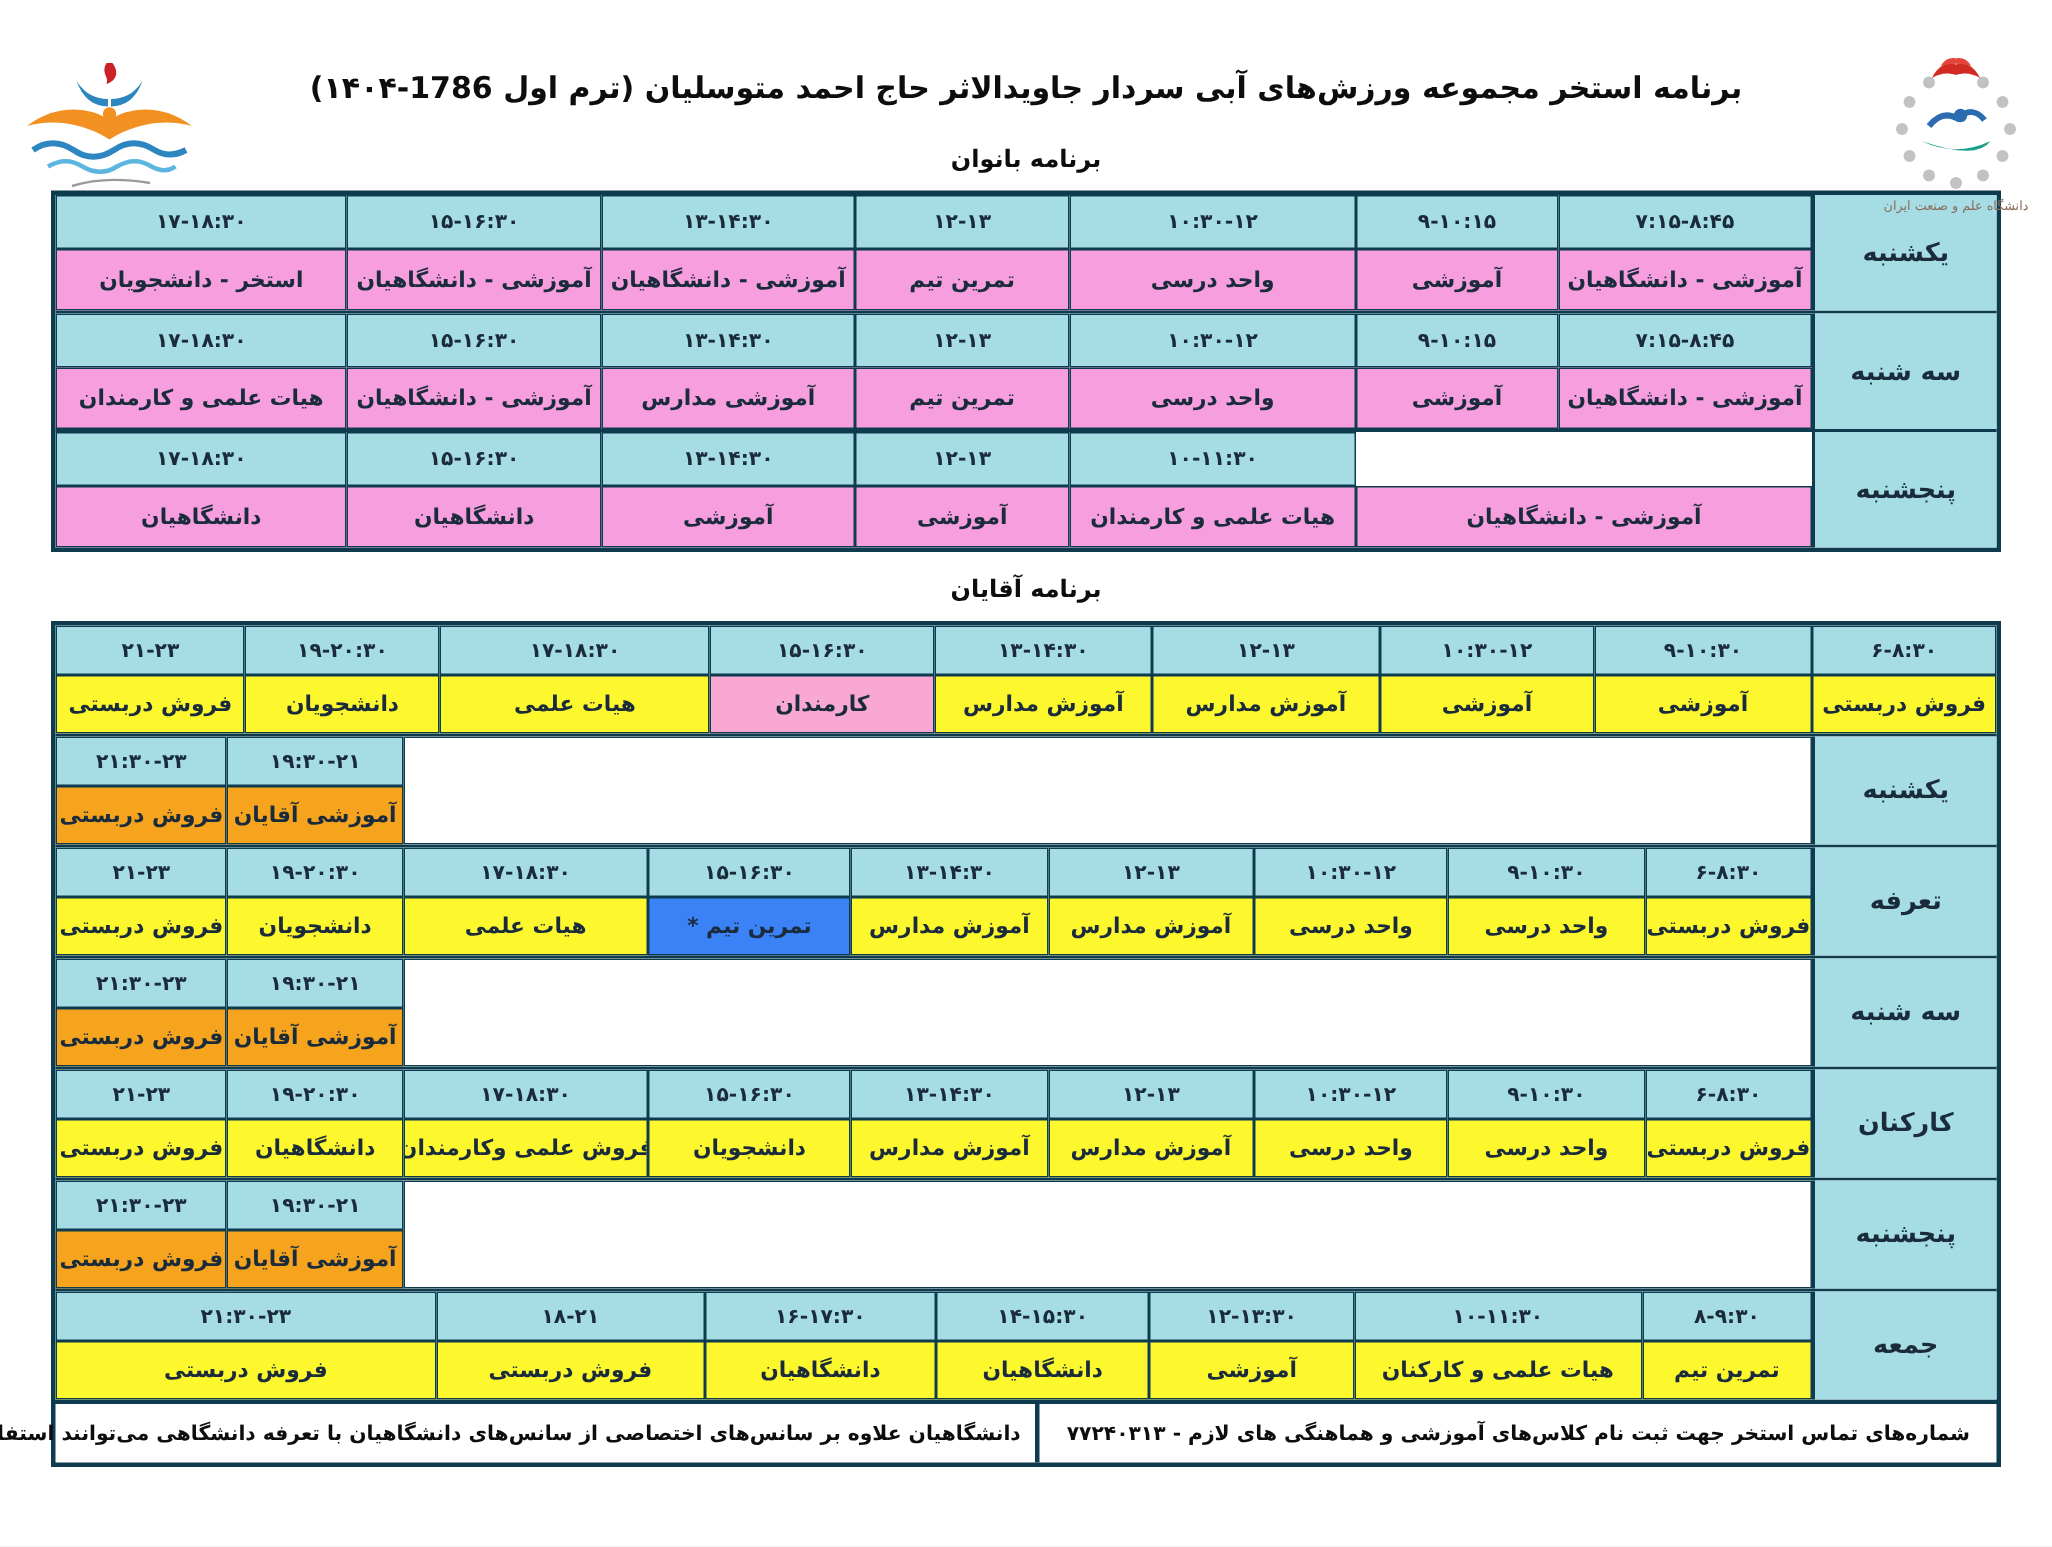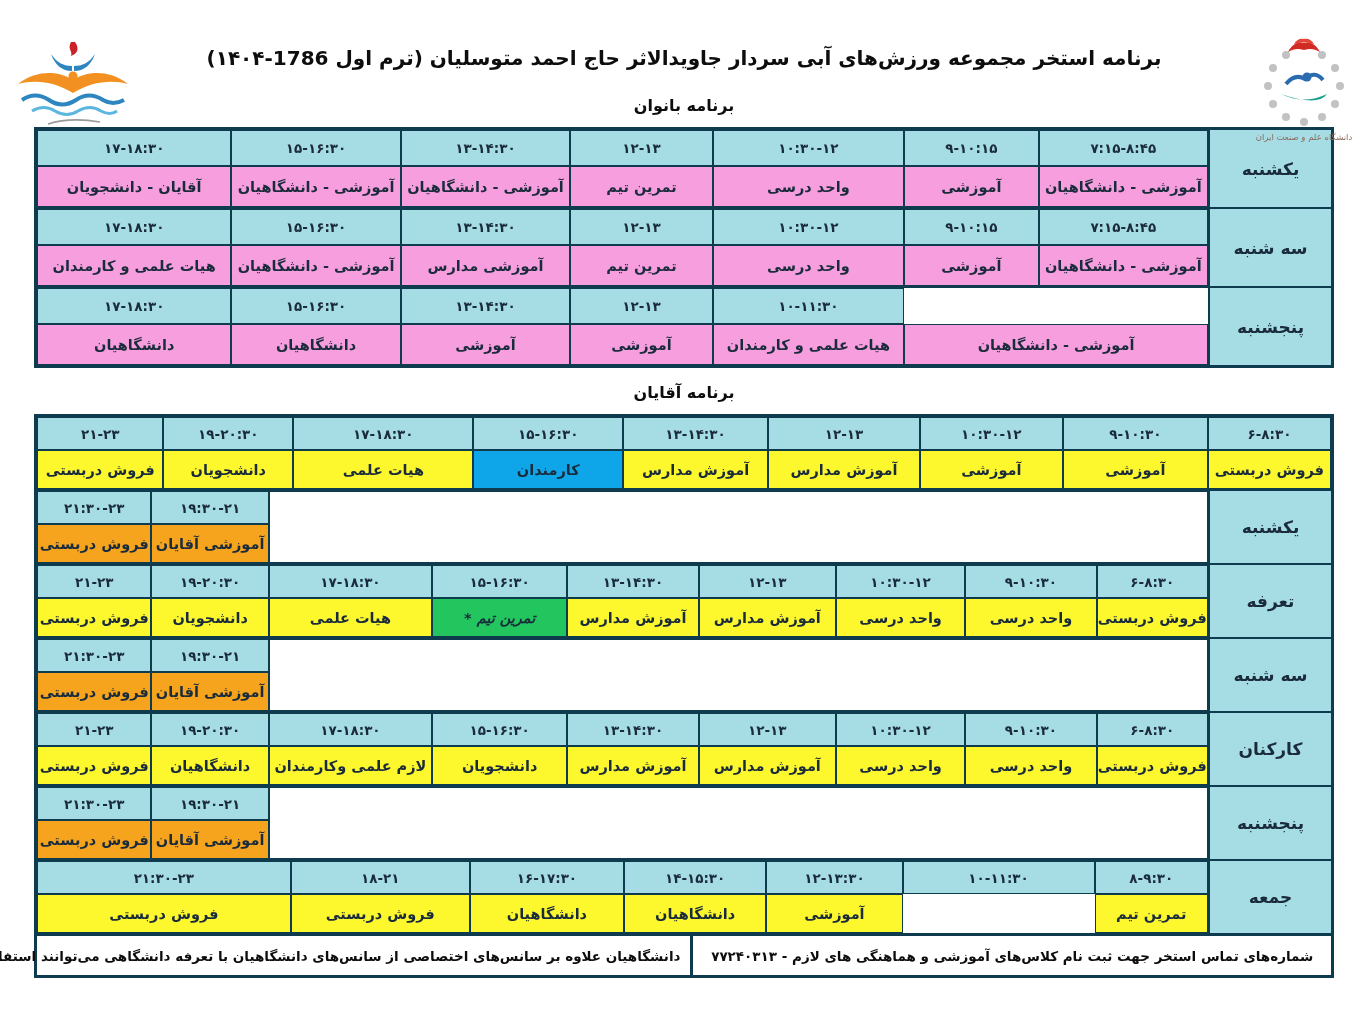--- a/index.html
+++ b/index.html
@@ -122,21 +122,21 @@
             <div class="cell val" style="grid-area: 2 / 2; background: rgb(247, 158, 222);">آموزشی</div>
             <div class="cell time" style="grid-area: 1 / 3;">۱۰:۳۰-۱۲</div>
             <div class="cell val" style="grid-area: 2 / 3; background: rgb(247, 158, 222);">واحد درسی</div>
             <div class="cell time" style="grid-area: 1 / 4;">۱۲-۱۳</div>
             <div class="cell val" style="grid-area: 2 / 4; background: rgb(247, 158, 222);">تمرین تیم</div>
             <div class="cell time" style="grid-area: 1 / 5;">۱۳-۱۴:۳۰</div>
             <div class="cell val" style="grid-area: 2 / 5; background: rgb(247, 158, 222);">آموزشی - دانشگاهیان</div>
             <div class="cell time" style="grid-area: 1 / 6;">۱۵-۱۶:۳۰</div>
             <div class="cell val" style="grid-area: 2 / 6; background: rgb(247, 158, 222);">آموزشی - دانشگاهیان</div>
             <div class="cell time" style="grid-area: 1 / 7;">۱۷-۱۸:۳۰</div>
-            <div class="cell val" style="grid-area: 2 / 7; background: rgb(247, 158, 222);">آقایان - دانشجویان</div>
+            <div class="cell val" style="grid-area: 2 / 7; background: rgb(247, 158, 222);">استخر - دانشجویان</div>
           </div>
         </div>
         <div class="day-row">
           <div class="day-cell">سه شنبه</div>
           <div class="slots" style="grid-template-columns: 170fr 135fr 192fr 143fr 170fr 170fr 195fr;">
             <div class="cell time" style="grid-area: 1 / 1;">۷:۱۵-۸:۴۵</div>
             <div class="cell val" style="grid-area: 2 / 1; background: rgb(247, 158, 222);">آموزشی - دانشگاهیان</div>
             <div class="cell time" style="grid-area: 1 / 2;">۹-۱۰:۱۵</div>
             <div class="cell val" style="grid-area: 2 / 2; background: rgb(247, 158, 222);">آموزشی</div>
             <div class="cell time" style="grid-area: 1 / 3;">۱۰:۳۰-۱۲</div>
@@ -177,21 +177,21 @@
             <div class="cell val" style="grid-area: 2 / 1; background: rgb(253, 247, 46);">فروش دربستی</div>
             <div class="cell time" style="grid-area: 1 / 2;">۹-۱۰:۳۰</div>
             <div class="cell val" style="grid-area: 2 / 2; background: rgb(253, 247, 46);">آموزشی</div>
             <div class="cell time" style="grid-area: 1 / 3;">۱۰:۳۰-۱۲</div>
             <div class="cell val" style="grid-area: 2 / 3; background: rgb(253, 247, 46);">آموزشی</div>
             <div class="cell time" style="grid-area: 1 / 4;">۱۲-۱۳</div>
             <div class="cell val" style="grid-area: 2 / 4; background: rgb(253, 247, 46);">آموزش مدارس</div>
             <div class="cell time" style="grid-area: 1 / 5;">۱۳-۱۴:۳۰</div>
             <div class="cell val" style="grid-area: 2 / 5; background: rgb(253, 247, 46);">آموزش مدارس</div>
             <div class="cell time" style="grid-area: 1 / 6;">۱۵-۱۶:۳۰</div>
-            <div class="cell val" style="grid-area: 2 / 6; background: #0ea5e9;">کارمندان</div>
+            <div class="cell val" style="grid-area: 2 / 6; background: #f9a8d4;">کارمندان</div>
             <div class="cell time" style="grid-area: 1 / 7;">۱۷-۱۸:۳۰</div>
             <div class="cell val" style="grid-area: 2 / 7; background: rgb(253, 247, 46);">هیات علمی</div>
             <div class="cell time" style="grid-area: 1 / 8;">۱۹-۲۰:۳۰</div>
             <div class="cell val" style="grid-area: 2 / 8; background: rgb(253, 247, 46);">دانشجویان</div>
             <div class="cell time" style="grid-area: 1 / 9;">۲۱-۲۳</div>
             <div class="cell val" style="grid-area: 2 / 9; background: rgb(253, 247, 46);">فروش دربستی</div>
           </div>
         </div>
         <div class="day-row">
           <div class="day-cell">یکشنبه</div>
@@ -210,21 +210,21 @@
             <div class="cell val" style="grid-area: 2 / 1; background: rgb(253, 247, 46);">فروش دربستی</div>
             <div class="cell time" style="grid-area: 1 / 2;">۹-۱۰:۳۰</div>
             <div class="cell val" style="grid-area: 2 / 2; background: rgb(253, 247, 46);">واحد درسی</div>
             <div class="cell time" style="grid-area: 1 / 3;">۱۰:۳۰-۱۲</div>
             <div class="cell val" style="grid-area: 2 / 3; background: rgb(253, 247, 46);">واحد درسی</div>
             <div class="cell time" style="grid-area: 1 / 4;">۱۲-۱۳</div>
             <div class="cell val" style="grid-area: 2 / 4; background: rgb(253, 247, 46);">آموزش مدارس</div>
             <div class="cell time" style="grid-area: 1 / 5;">۱۳-۱۴:۳۰</div>
             <div class="cell val" style="grid-area: 2 / 5; background: rgb(253, 247, 46);">آموزش مدارس</div>
             <div class="cell time" style="grid-area: 1 / 6;">۱۵-۱۶:۳۰</div>
-            <div class="cell val" style="grid-area: 2 / 6; background: #22c55e; font-style: italic;">تمرین تیم *</div>
+            <div class="cell val" style="grid-area: 2 / 6; background: #3b82f6;">تمرین تیم *</div>
             <div class="cell time" style="grid-area: 1 / 7;">۱۷-۱۸:۳۰</div>
             <div class="cell val" style="grid-area: 2 / 7; background: rgb(253, 247, 46);">هیات علمی</div>
             <div class="cell time" style="grid-area: 1 / 8;">۱۹-۲۰:۳۰</div>
             <div class="cell val" style="grid-area: 2 / 8; background: rgb(253, 247, 46);">دانشجویان</div>
             <div class="cell time" style="grid-area: 1 / 9;">۲۱-۲۳</div>
             <div class="cell val" style="grid-area: 2 / 9; background: rgb(253, 247, 46);">فروش دربستی</div>
           </div>
         </div>
         <div class="day-row">
           <div class="day-cell">سه شنبه</div>
@@ -245,21 +245,21 @@
             <div class="cell val" style="grid-area: 2 / 2; background: rgb(253, 247, 46);">واحد درسی</div>
             <div class="cell time" style="grid-area: 1 / 3;">۱۰:۳۰-۱۲</div>
             <div class="cell val" style="grid-area: 2 / 3; background: rgb(253, 247, 46);">واحد درسی</div>
             <div class="cell time" style="grid-area: 1 / 4;">۱۲-۱۳</div>
             <div class="cell val" style="grid-area: 2 / 4; background: rgb(253, 247, 46);">آموزش مدارس</div>
             <div class="cell time" style="grid-area: 1 / 5;">۱۳-۱۴:۳۰</div>
             <div class="cell val" style="grid-area: 2 / 5; background: rgb(253, 247, 46);">آموزش مدارس</div>
             <div class="cell time" style="grid-area: 1 / 6;">۱۵-۱۶:۳۰</div>
             <div class="cell val" style="grid-area: 2 / 6; background: rgb(253, 247, 46);">دانشجویان</div>
             <div class="cell time" style="grid-area: 1 / 7;">۱۷-۱۸:۳۰</div>
-            <div class="cell val" style="grid-area: 2 / 7; background: rgb(253, 247, 46);">لازم علمی وکارمندان</div>
+            <div class="cell val" style="grid-area: 2 / 7; background: rgb(253, 247, 46);">فروش علمی وکارمندان</div>
             <div class="cell time" style="grid-area: 1 / 8;">۱۹-۲۰:۳۰</div>
             <div class="cell val" style="grid-area: 2 / 8; background: rgb(253, 247, 46);">دانشگاهیان</div>
             <div class="cell time" style="grid-area: 1 / 9;">۲۱-۲۳</div>
             <div class="cell val" style="grid-area: 2 / 9; background: rgb(253, 247, 46);">فروش دربستی</div>
           </div>
         </div>
         <div class="day-row">
           <div class="day-cell">پنجشنبه</div>
           <div class="slots" style="grid-template-columns: 944fr 118fr 115fr;">
             <div class="cell empty" style="grid-area: 1 / 1 / 3;"></div>
@@ -268,20 +268,21 @@
             <div class="cell time" style="grid-area: 1 / 3;">۲۱:۳۰-۲۳</div>
             <div class="cell val" style="grid-area: 2 / 3; background: rgb(246, 164, 30);">فروش دربستی</div>
           </div>
         </div>
         <div class="day-row">
           <div class="day-cell">جمعه</div>
           <div class="slots" style="grid-template-columns: 114fr 193fr 137fr 143fr 155fr 180fr 255fr;">
             <div class="cell time" style="grid-area: 1 / 1;">۸-۹:۳۰</div>
             <div class="cell val" style="grid-area: 2 / 1; background: rgb(253, 247, 46);">تمرین تیم</div>
             <div class="cell time" style="grid-area: 1 / 2;">۱۰-۱۱:۳۰</div>
+            <div class="cell val" style="grid-area: 2 / 2; background: rgb(253, 247, 46);">هیات علمی و کارکنان</div>
             <div class="cell time" style="grid-area: 1 / 3;">۱۲-۱۳:۳۰</div>
             <div class="cell val" style="grid-area: 2 / 3; background: rgb(253, 247, 46);">آموزشی</div>
             <div class="cell time" style="grid-area: 1 / 4;">۱۴-۱۵:۳۰</div>
             <div class="cell val" style="grid-area: 2 / 4; background: rgb(253, 247, 46);">دانشگاهیان</div>
             <div class="cell time" style="grid-area: 1 / 5;">۱۶-۱۷:۳۰</div>
             <div class="cell val" style="grid-area: 2 / 5; background: rgb(253, 247, 46);">دانشگاهیان</div>
             <div class="cell time" style="grid-area: 1 / 6;">۱۸-۲۱</div>
             <div class="cell val" style="grid-area: 2 / 6; background: rgb(253, 247, 46);">فروش دربستی</div>
             <div class="cell time" style="grid-area: 1 / 7;">۲۱:۳۰-۲۳</div>
             <div class="cell val" style="grid-area: 2 / 7; background: rgb(253, 247, 46);">فروش دربستی</div>

